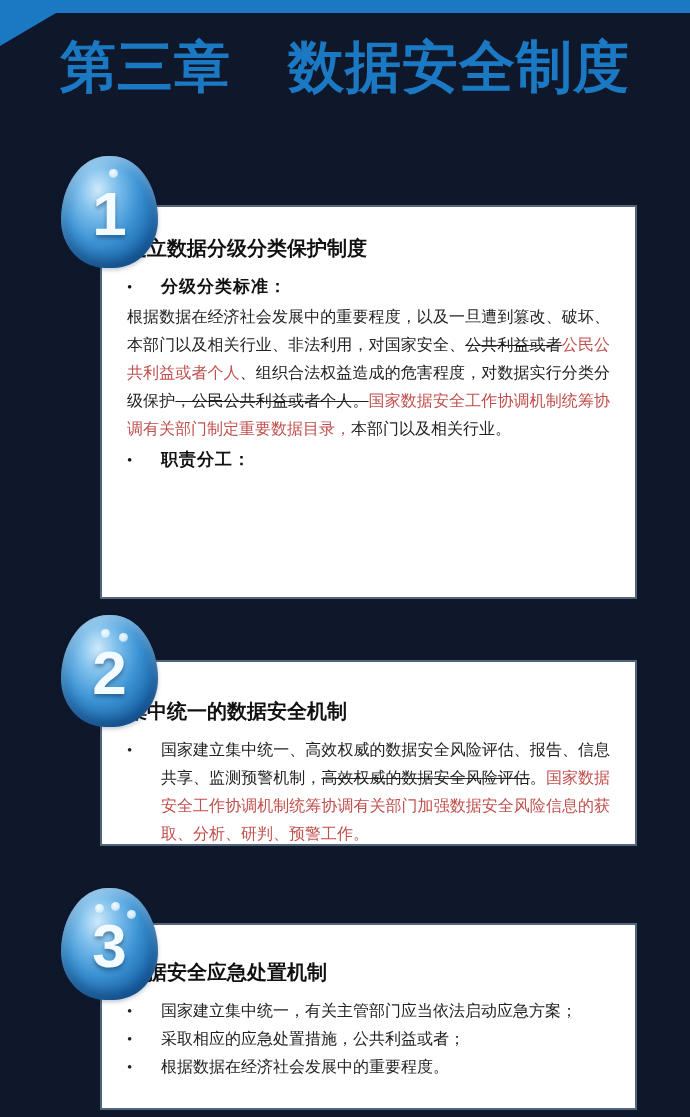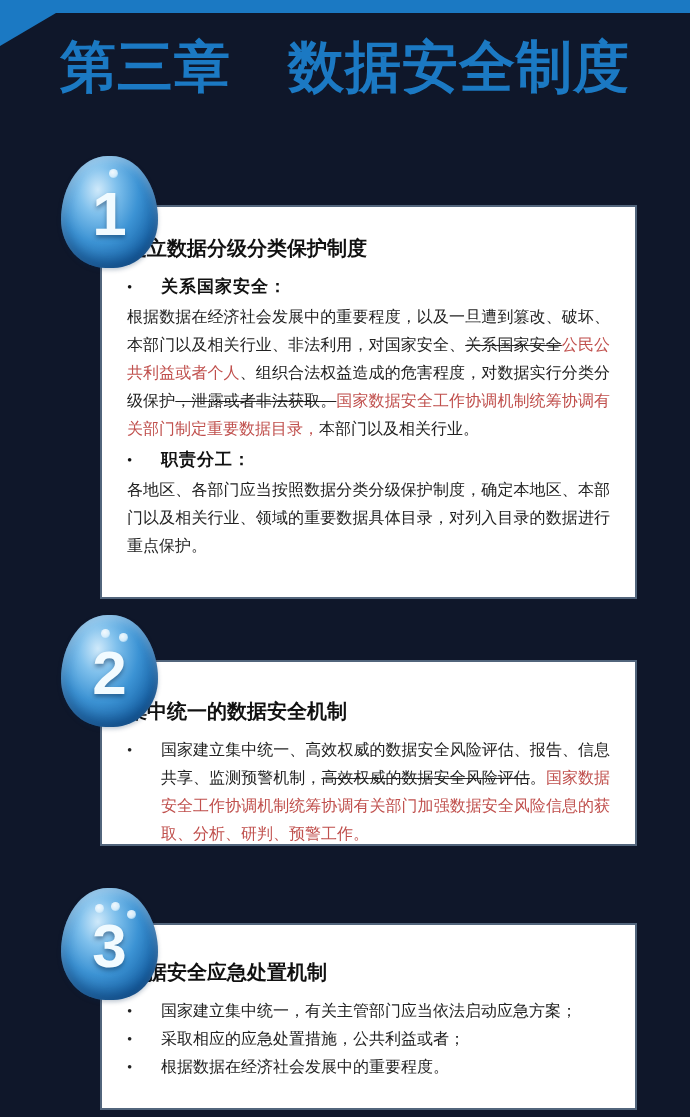--- a/index.html
+++ b/index.html
@@ -74,28 +74,27 @@
   <div id="sections">
       <div class="s1">
         <div class="badge">
           <span class="gloss-dot" style="left: 48px; top: 13px;"></span>
           <span class="badge-num">1</span>
         </div>
         <div class="box">
           <h2 class="box-heading">建立数据分级分类保护制度</h2>
           <div class="bullet-head">
             <span class="bchar">•</span>
-            <b>关系国家安全：</b>
+            <b>分级分类标准：</b>
           </div>
-          <p class="para"><span>根据数据在经济社会发展中的重要程度，以及一旦遭到篡改、破坏、本部门以及相关行业、非法利用，对国家安全、</span><span class="sp-strike">关系国家安全</span><span class="sp-red">公民公共利益或者个人</span><span>、组织合法权益造成的危害程度，对数据实行分类分级保护</span><span class="sp-strike">，泄露或者非法获取。</span><span class="sp-red">国家数据安全工作协调机制统筹协调有关部门制定重要数据目录，</span><span>本部门以及相关行业。</span></p>
+          <p class="para"><span>根据数据在经济社会发展中的重要程度，以及一旦遭到篡改、破坏、本部门以及相关行业、非法利用，对国家安全、</span><span class="sp-strike">公共利益或者</span><span class="sp-red">公民公共利益或者个人</span><span>、组织合法权益造成的危害程度，对数据实行分类分级保护</span><span class="sp-strike">，公民公共利益或者个人。</span><span class="sp-red">国家数据安全工作协调机制统筹协调有关部门制定重要数据目录，</span><span>本部门以及相关行业。</span></p>
           <div class="bullet-head">
             <span class="bchar">•</span>
             <b>职责分工：</b>
           </div>
-          <p class="para"><span>各地区、各部门应当按照数据分类分级保护制度，确定本地区、本部门以及相关行业、领域的重要数据具体目录，对列入目录的数据进行重点保护。</span></p>
         </div>
       </div>
       <div class="s2">
         <div class="badge">
           <span class="gloss-dot" style="left: 40px; top: 14px;"></span>
           <span class="gloss-dot" style="left: 58px; top: 18px;"></span>
           <span class="badge-num">2</span>
         </div>
         <div class="box">
           <h2 class="box-heading">集中统一的数据安全机制</h2>

